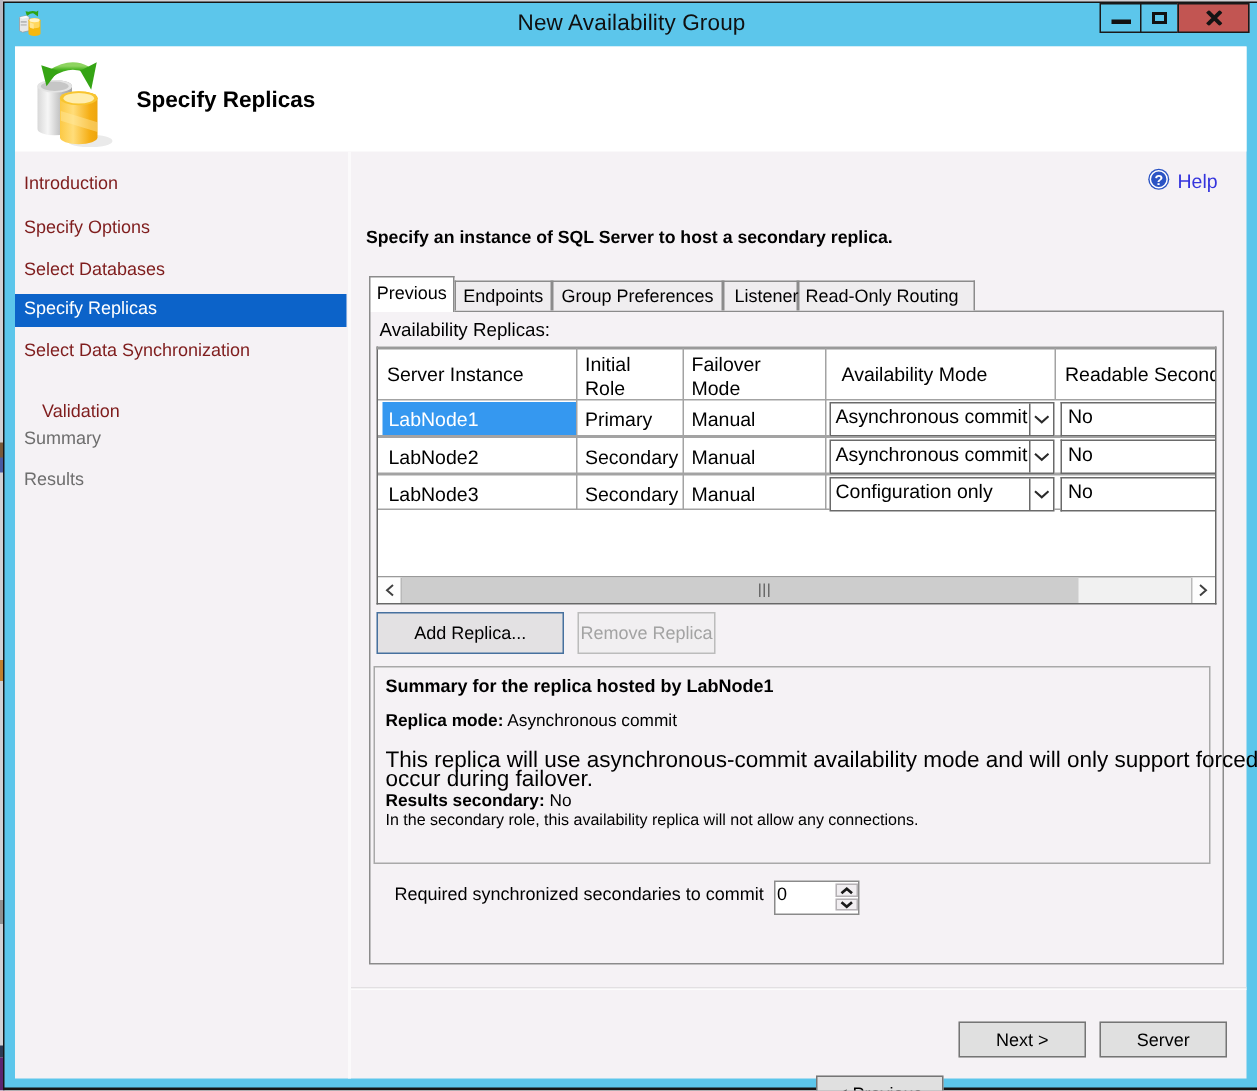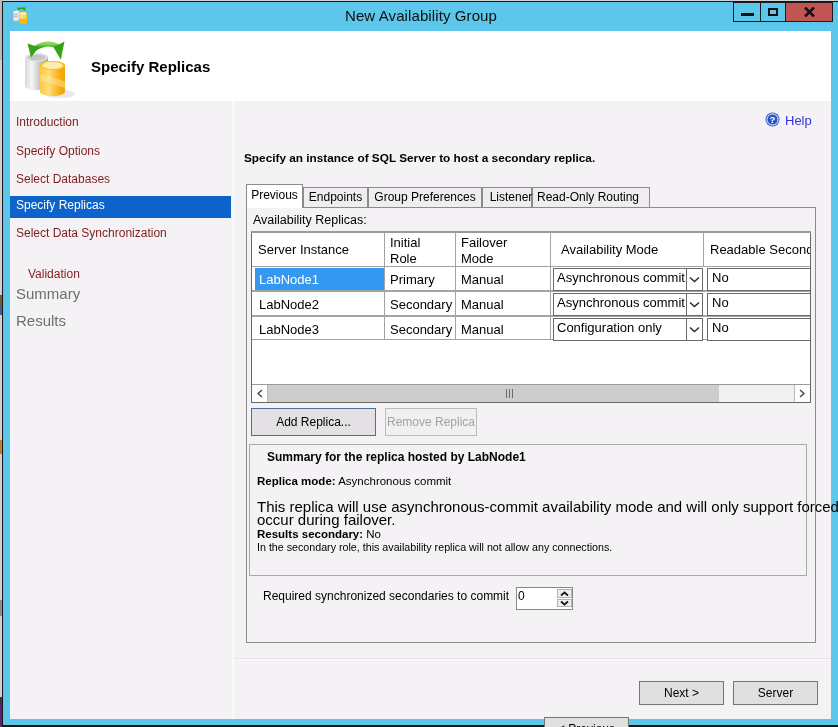--- a/index.html
+++ b/index.html
@@ -1,20 +1,20 @@
 <!DOCTYPE html>
 <html><head>
 <meta charset="utf-8">
 <style>
   html,body{margin:0;padding:0;}
   body{width:838px;height:727px;overflow:hidden;position:relative;
        font-family:"Liberation Sans",sans-serif;background:#d2d0d4;}
   .abs{position:absolute;}
   .nav{font-size:12px;color:#7f1d1d;}
-  .navdis{font-size:15px;color:#6e6e6e;}
+  .navdis{font-size:12px;color:#6e6e6e;}
 </style>
 </head>
 <body>
 
 <div class="abs" style="left:0;top:175;width:2px;height:60px;background:#b9b9c2;"></div>
 <div class="abs" style="left:0;top:295px;width:2px;height:12px;background:#7a5a3a;"></div>
 <div class="abs" style="left:0;top:305px;width:2px;height:10px;background:#4a5aa0;"></div>
 <div class="abs" style="left:0;top:440px;width:2px;height:14px;background:#c08030;"></div>
 <div class="abs" style="left:0;top:600px;width:2px;height:16px;background:#909090;"></div>
 <div class="abs" style="left:0;top:697px;width:3px;height:8px;background:#2e3a55;"></div>
@@ -200,21 +200,21 @@
   </svg>
 <div class="abs" style="left:268px;top:385px;width:451px;height:17px;background:#cdcdcd;"></div>
 <div class="abs" style="left:506px;top:389px;width:1px;height:9px;background:#6a6a6a;"></div>
 <div class="abs" style="left:509px;top:389px;width:1px;height:9px;background:#6a6a6a;"></div>
 <div class="abs" style="left:512px;top:389px;width:1px;height:9px;background:#6a6a6a;"></div>
 
 <div class="abs" style="left:251px;top:408px;width:125px;height:28px;background:#e3e1e3;border:1px solid #47719f;box-sizing:border-box;text-align:center;font-size:12px;line-height:26px;">Add Replica...</div>
 <div class="abs" style="left:385px;top:408px;width:92px;height:28px;background:#f1eff1;border:1px solid #bcbcbc;box-sizing:border-box;text-align:center;font-size:12px;line-height:26px;color:#a3a3a3;">Remove Replica</div>
 
 <div class="abs" style="left:249px;top:444px;width:558px;height:132px;border:1px solid #a9a9a9;box-sizing:border-box;"></div>
-<div class="abs" style="left:257px;top:450px;font-size:12px;font-weight:bold;margin-left:10px;">Summary for the replica hosted by LabNode1</div>
+<div class="abs" style="left:257px;top:450px;font-size:12px;font-weight:bold;">Summary for the replica hosted by LabNode1</div>
 <div class="abs" style="left:257px;top:474.5px;font-size:11.5px;line-height:13px;"><b>Replica mode:</b> Asynchronous commit</div>
 <div class="abs" style="left:257px;top:500px;font-size:15px;line-height:13px;white-space:nowrap;">This replica will use asynchronous-commit availability mode and will only support forced failover. Data loss could<br>occur during failover.</div>
 <div class="abs" style="left:257px;top:527.5px;font-size:11.5px;line-height:13px;"><b>Results secondary:</b> No</div>
 <div class="abs" style="left:257px;top:540.5px;font-size:10.7px;line-height:13px;">In the secondary role, this availability replica will not allow any connections.</div>
 
 <div class="abs" style="left:263px;top:589px;font-size:12px;">Required synchronized secondaries to commit</div>
 <div class="abs" style="left:516px;top:587px;width:57px;height:23px;background:#fff;border:1px solid #8a8a8a;box-sizing:border-box;"></div>
 <div class="abs" style="left:518px;top:589px;font-size:12px;">0</div>
 <div class="abs" style="left:557px;top:589px;width:15px;height:8.5px;background:#f1eef1;border:1px solid #b5b2b5;box-sizing:border-box;"></div>
 <div class="abs" style="left:557px;top:598.5px;width:15px;height:8.5px;background:#f1eef1;border:1px solid #b5b2b5;box-sizing:border-box;"></div>

